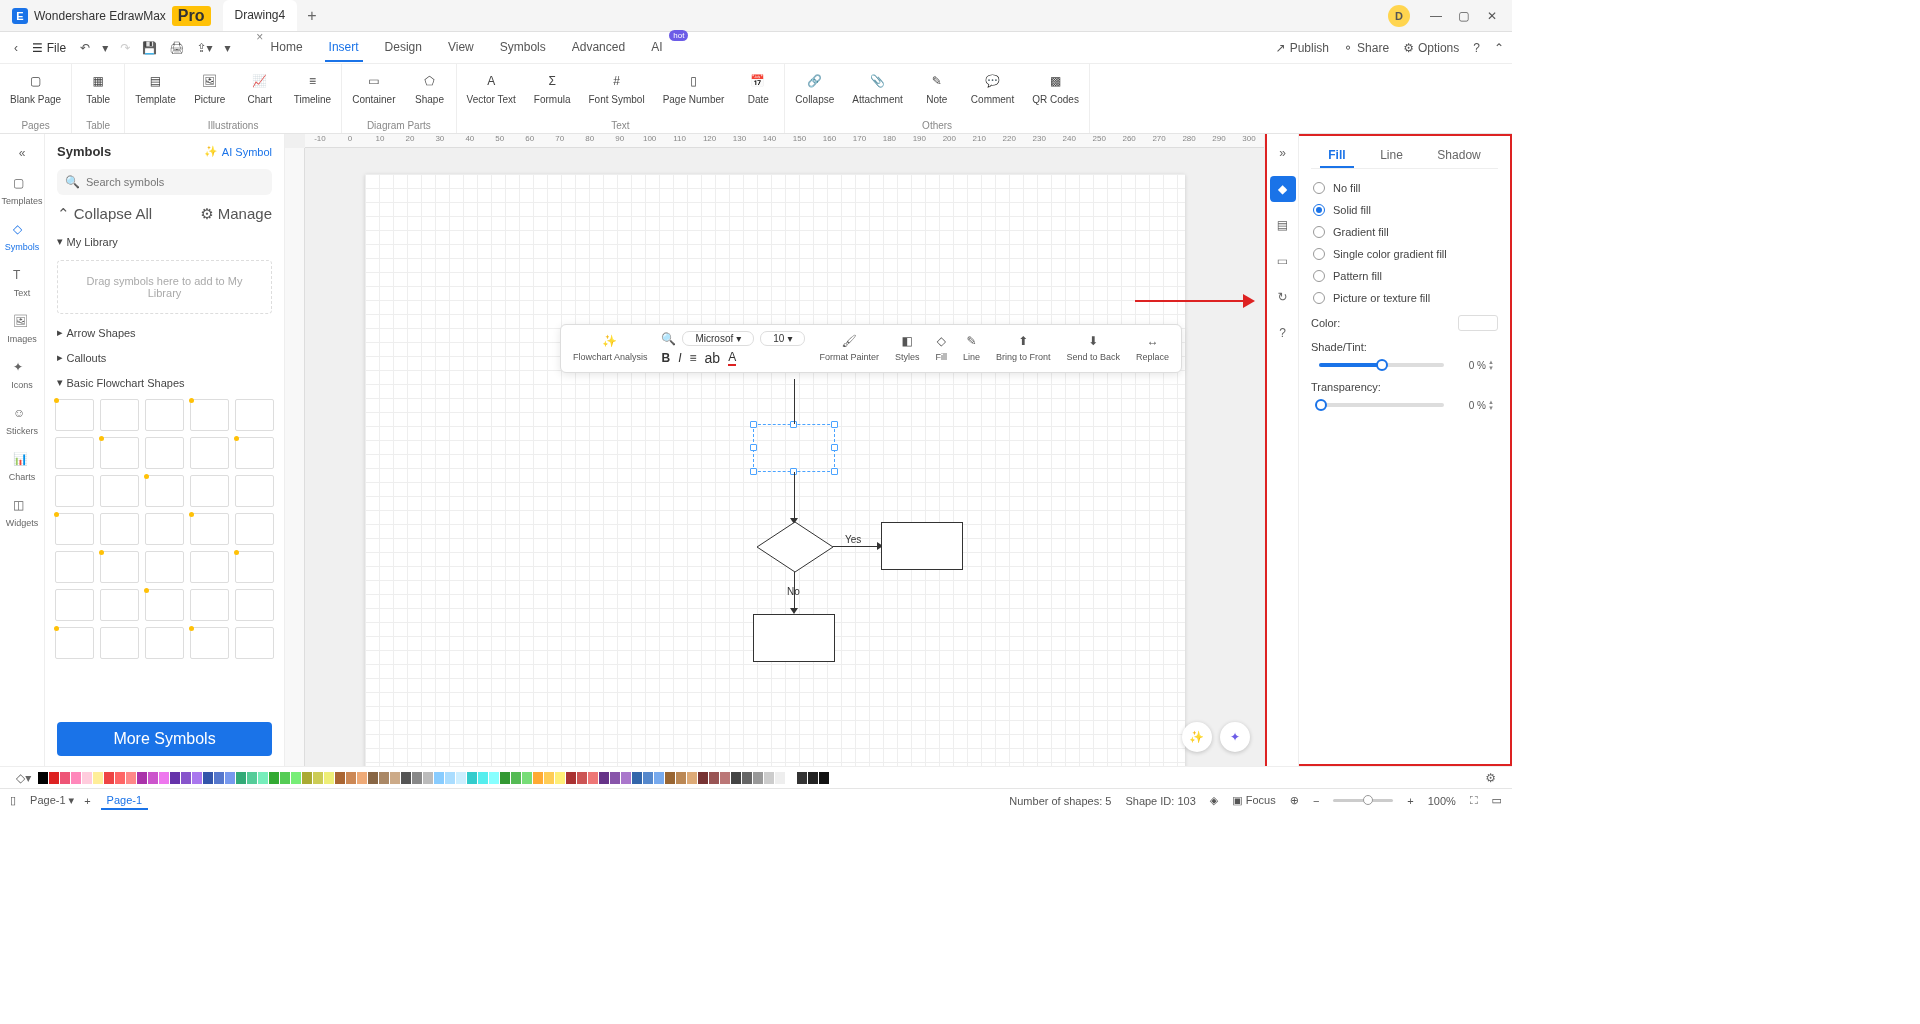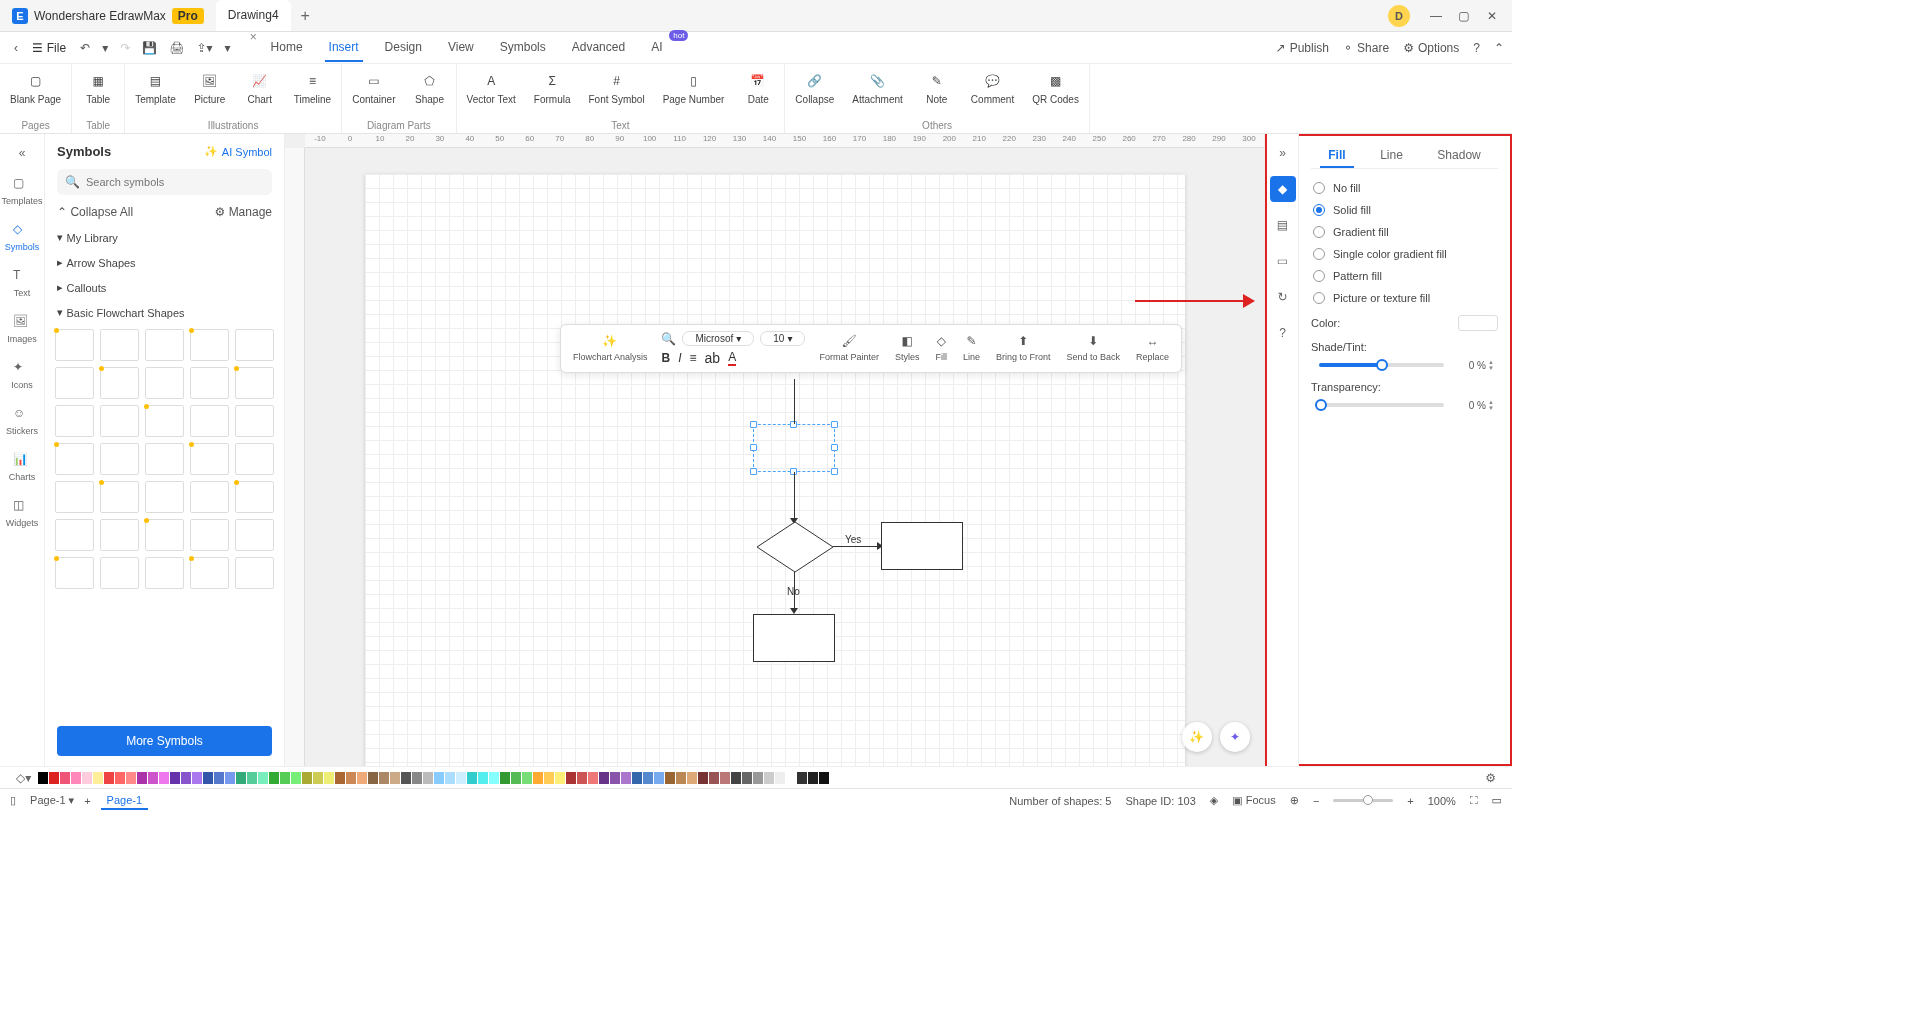--- a/index.html
+++ b/index.html
@@ -2,21 +2,21 @@
 <html><head>
 <meta charset="utf-8">
 <style>
 * { margin: 0; padding: 0; box-sizing: border-box; font-family: -apple-system, BlinkMacSystemFont, 'Segoe UI', Arial, sans-serif; }
 body { width: 1512px; height: 812px; overflow: hidden; background: #fff; font-size: 12px; color: #333; }
 
 
 .titlebar { height: 32px; display: flex; align-items: center; background: #f5f5f5; border-bottom: 1px solid #e0e0e0; }
 .titlebar .tab-home { display: flex; align-items: center; padding: 0 12px; gap: 6px; height: 100%; }
 .titlebar .logo { width: 16px; height: 16px; background: #1a73e8; border-radius: 3px; display: flex; align-items: center; justify-content: center; color: #fff; font-weight: bold; font-size: 11px; }
-.titlebar .badge-pro { background: #ffc107; color: #333; padding: 1px 6px; border-radius: 3px; font-size: 12px; font-weight: bold; }
+.titlebar .badge-pro { background: #ffc107; color: #333; padding: 1px 6px; border-radius: 3px; font-size: 16px; font-weight: bold; }
 .titlebar .doc-tab { display: flex; align-items: center; gap: 8px; padding: 0 12px; height: 100%; background: #fff; border-radius: 6px 6px 0 0; flex-direction: column; }
 .titlebar .doc-tab .doc-icon { width: 14px; height: 14px; background: #1a73e8; border-radius: 2px; }
 .titlebar .close-x { color: #888; cursor: pointer; }
 .titlebar .plus { padding: 0 10px; color: #666; font-size: 16px; }
 .titlebar .spacer { flex: 1; }
 .titlebar .wincontrols { display: flex; gap: 4px; padding-right: 8px; align-items: center; }
 .titlebar .user-badge { width: 22px; height: 22px; border-radius: 50%; background: #ffd54f; color: #555; display: flex; align-items: center; justify-content: center; font-weight: bold; font-size: 11px; margin-right: 10px; }
 .winbtn { width: 24px; height: 24px; display: flex; align-items: center; justify-content: center; color: #555; }
 
 
@@ -47,27 +47,27 @@
 .lb-item .lb-icon { width: 18px; height: 18px; }
 .lb-item .lb-label { font-size: 9px; }
 .lb-collapse { width: 100%; text-align: center; padding: 6px; color: #666; }
 
 .symbols-panel { width: 240px; border-right: 1px solid #eee; display: flex; flex-direction: column; background: #fff; }
 .sp-header { display: flex; justify-content: space-between; align-items: center; padding: 10px 12px 6px 12px; }
 .sp-header .title { font-weight: 600; font-size: 13px; }
 .sp-header .ai { color: #1a73e8; font-size: 11px; display: flex; align-items: center; gap: 4px; }
 .sp-search { margin: 4px 12px; background: #f5f5f5; border-radius: 6px; display: flex; align-items: center; padding: 6px 8px; gap: 6px; color: #999; }
 .sp-search input { border: none; background: transparent; outline: none; flex: 1; font-size: 11px; }
-.sp-row { display: flex; justify-content: space-between; padding: 6px 12px; font-size: 12px; color: #555; }
+.sp-row { display: flex; justify-content: space-between; padding: 6px 12px; font-size: 15px; color: #555; }
 .sp-section { padding: 6px 12px; font-size: 11px; color: #444; display: flex; align-items: center; gap: 4px; }
 .sp-drop { margin: 6px 12px; border: 1px dashed #ddd; border-radius: 4px; padding: 14px; text-align: center; color: #aaa; font-size: 11px; }
 .sp-shapes { padding: 4px 10px; display: grid; grid-template-columns: repeat(5, 1fr); gap: 6px; }
 .shape-cell { height: 32px; border: 1px solid #ddd; border-radius: 2px; background: #fff; display:flex; align-items:center; justify-content:center; position: relative; }
 .shape-cell .dot { position: absolute; top: -2px; left: -2px; width: 5px; height: 5px; background: #ffc107; border-radius: 50%; }
-.sp-more { margin: 10px 12px; background: #1a73e8; color: #fff; text-align: center; padding: 8px; border-radius: 4px; font-size: 12px; }
+.sp-more { margin: 10px 12px; background: #1a73e8; color: #fff; text-align: center; padding: 8px; border-radius: 4px; font-size: 16px; }
 
 .canvas-wrap { flex: 1; position: relative; background: #f0f0f0; overflow: hidden; }
 .vruler { position: absolute; left: 0; top: 14px; bottom: 0; width: 20px; background: #f8f8f8; border-right: 1px solid #ddd; font-size: 8px; color: #888; }
 .hruler { position: absolute; left: 20px; right: 0; top: 0; height: 14px; background: #f8f8f8; border-bottom: 1px solid #ddd; display: flex; font-size: 8px; color: #888; }
 .hruler span { width: 30px; text-align: center; }
 .page { position: absolute; left: 80px; top: 40px; width: 820px; height: 630px; background: #fff; box-shadow: 0 1px 4px rgba(0,0,0,0.15);
   background-image: linear-gradient(#eee 1px, transparent 1px), linear-gradient(90deg, #eee 1px, transparent 1px);
   background-size: 14px 14px; }
 
 .float-toolbar { position: absolute; left: 195px; top: 150px; background: #fff; border: 1px solid #ddd; border-radius: 6px; box-shadow: 0 2px 8px rgba(0,0,0,0.1); display: flex; align-items: flex-start; padding: 4px 6px; gap: 4px; }
@@ -335,20 +335,21 @@
     </div>
     <div class="sp-search">
       <span>🔍</span>
       <input placeholder="Search symbols" style="">
     </div>
     <div class="sp-row">
       <span>⌃ <span>Collapse All</span></span>
       <span>⚙ <span>Manage</span></span>
     </div>
     <div class="sp-section">▾ <span>My Library</span></div>
+    <div class="sp-drop">Drag symbols here to add to My Library</div>
     <div class="sp-section">▸ <span>Arrow Shapes</span></div>
     <div class="sp-section">▸ <span>Callouts</span></div>
     <div class="sp-section">▾ <span>Basic Flowchart Shapes</span></div>
     <div class="sp-shapes" id="shape-grid">
         <div class="shape-cell">
           <span class="dot"></span>
         </div>
         <div class="shape-cell"></div>
         <div class="shape-cell"></div>
         <div class="shape-cell">

